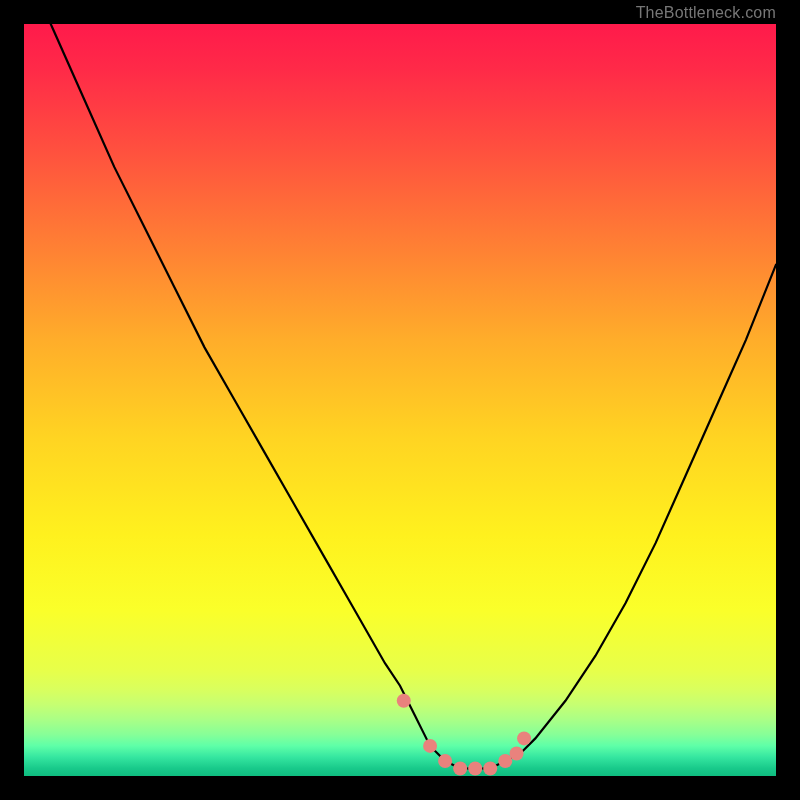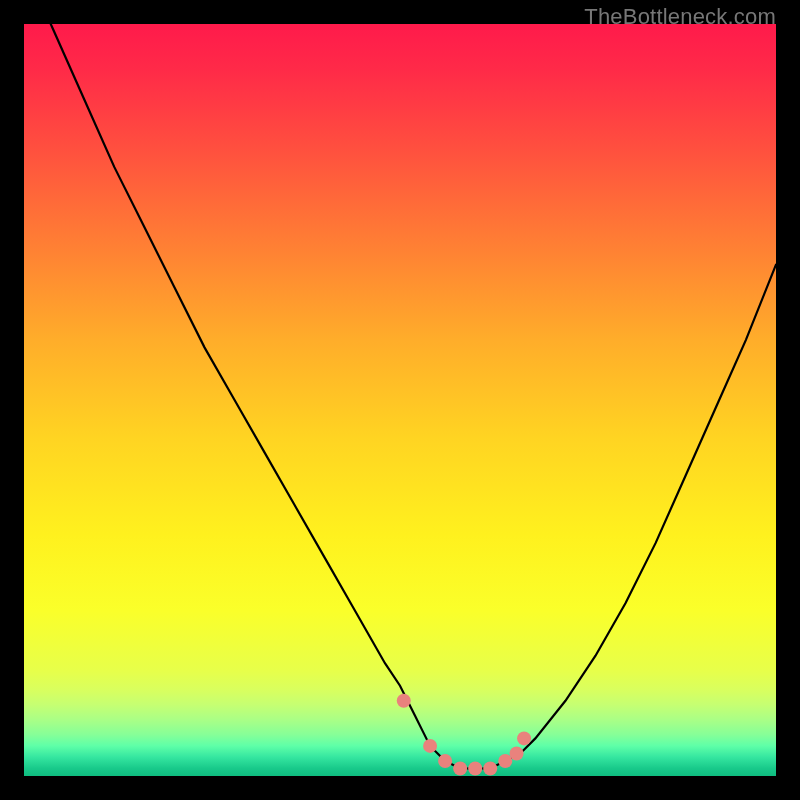--- a/index.html
+++ b/index.html
@@ -30,21 +30,21 @@
     left: 0; top: 0;
     width: 100%;
     height: 100%;
     display: block;
   }
   .watermark {
     position: absolute;
     top: 4px;
     right: 24px;
     color: #777;
-    font-size: 22px;
+    font-size: 16px;
     font-weight: 500;
     letter-spacing: 0.2px;
     user-select: none;
   }
 </style>
 </head>
 <body>
 
 <div class="frame">
   <div class="plot">

